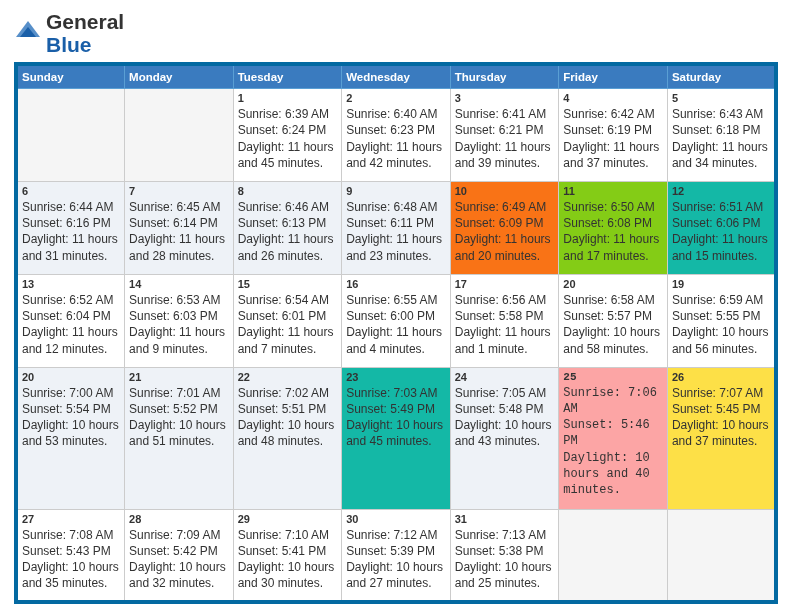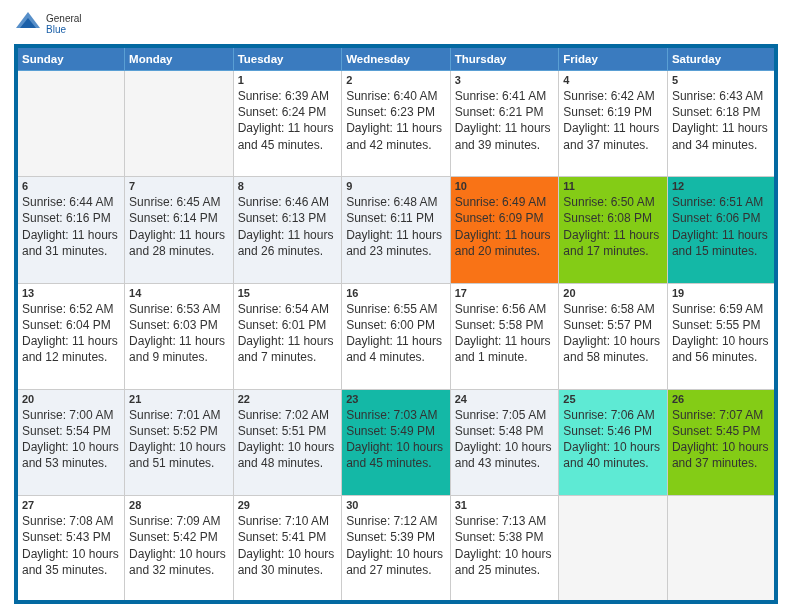--- a/index.html
+++ b/index.html
@@ -22,22 +22,22 @@
       justify-content: space-between;
       align-items: flex-start;
       margin-bottom: 6px;
     }
     .logo {
       display: flex;
       align-items: center;
       gap: 0px;
     }
     .logo-text {
-      font-size: 10px;
-      font-weight: normal;
+      font-size: 21px;
+      font-weight: bold;
       color: #333;
       line-height: 1.1;
     }
     .logo-text .general { display: block; }
     .logo-text .blue { display: block; color: #1a5fa8; }
     .logo-icon {
       width: 28px;
       height: 28px;
       margin-right: 4px;
     }
@@ -225,25 +225,25 @@
             <div class="day-info">Sunrise: 7:02 AM<br>Sunset: 5:51 PM<br>Daylight: 10 hours and 48 minutes.</div>
           </td>
           <td style="background: #14b8a6;">
             <span class="day-num">23</span>
             <div class="day-info">Sunrise: 7:03 AM<br>Sunset: 5:49 PM<br>Daylight: 10 hours and 45 minutes.</div>
           </td>
           <td style="background: rgb(238, 242, 247);">
             <span class="day-num">24</span>
             <div class="day-info">Sunrise: 7:05 AM<br>Sunset: 5:48 PM<br>Daylight: 10 hours and 43 minutes.</div>
           </td>
-          <td style="background: #5eead4;">
+          <td style="background: #fca5a5; font-family: Liberation Mono, monospace;">
             <span class="day-num">25</span>
             <div class="day-info">Sunrise: 7:06 AM<br>Sunset: 5:46 PM<br>Daylight: 10 hours and 40 minutes.</div>
           </td>
-          <td style="background: #84cc16;">
+          <td style="background: #fde047;">
             <span class="day-num">26</span>
             <div class="day-info">Sunrise: 7:07 AM<br>Sunset: 5:45 PM<br>Daylight: 10 hours and 37 minutes.</div>
           </td>
         </tr>
         <tr>
           <td>
             <span class="day-num">27</span>
             <div class="day-info">Sunrise: 7:08 AM<br>Sunset: 5:43 PM<br>Daylight: 10 hours and 35 minutes.</div>
           </td>
           <td>

